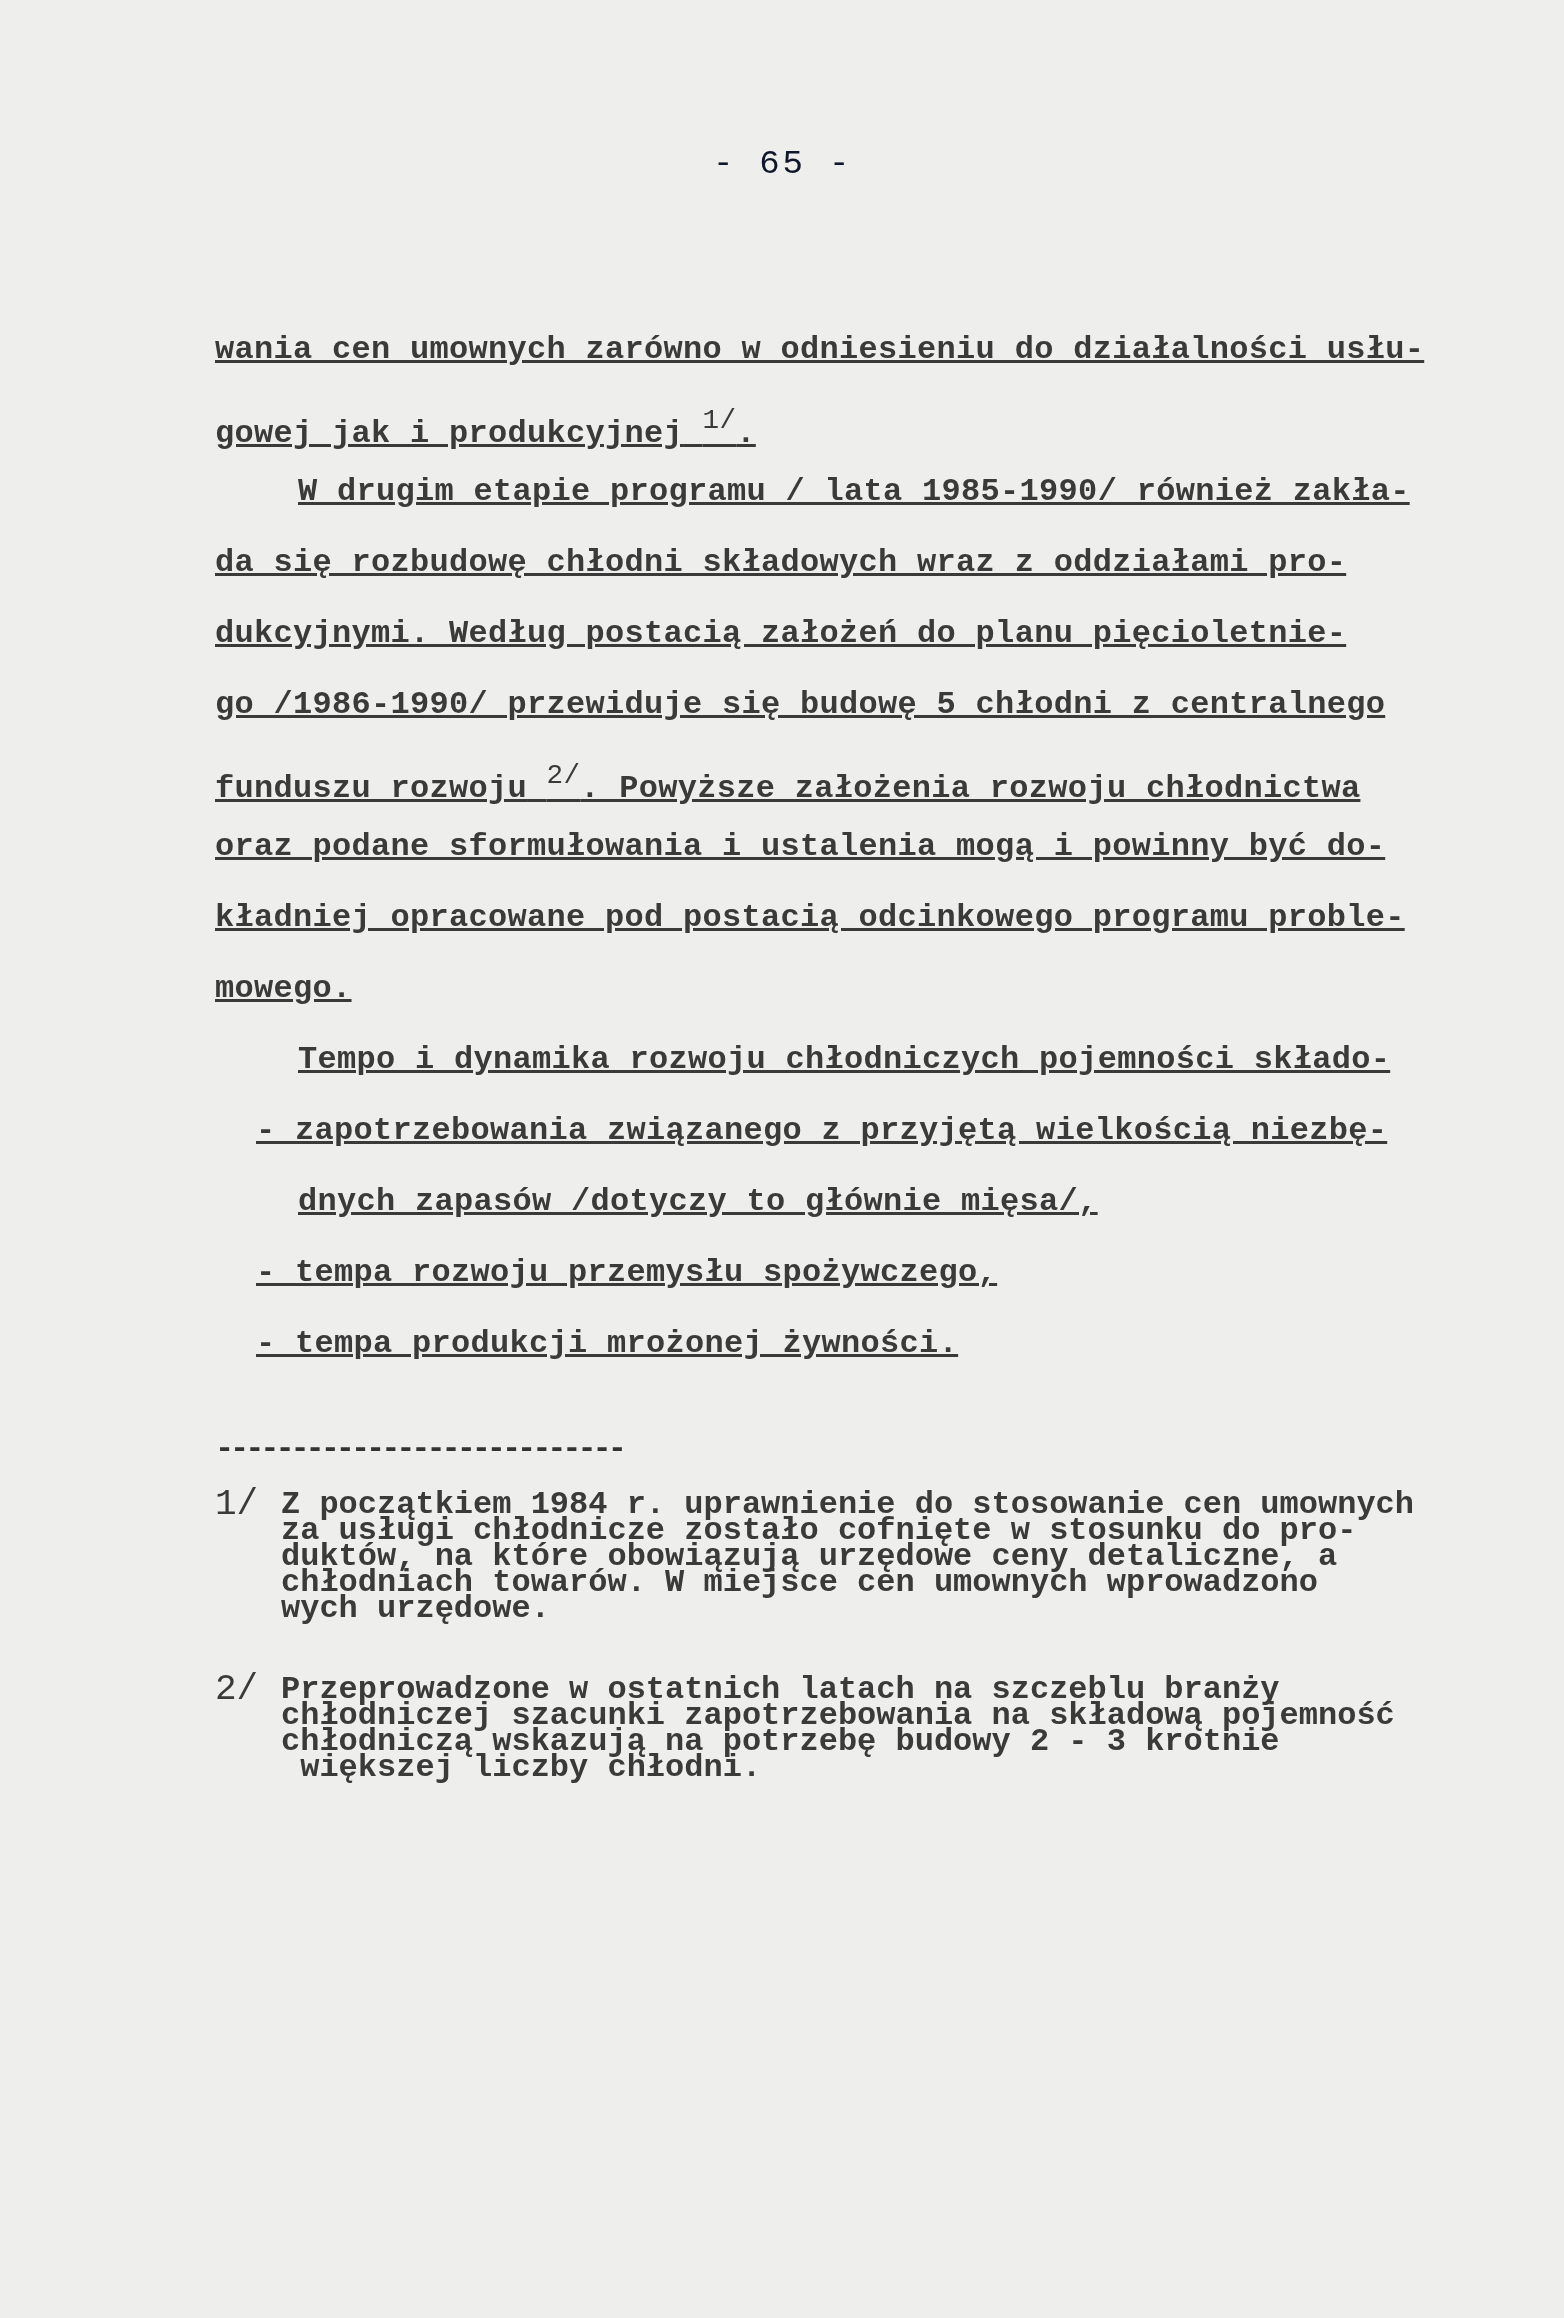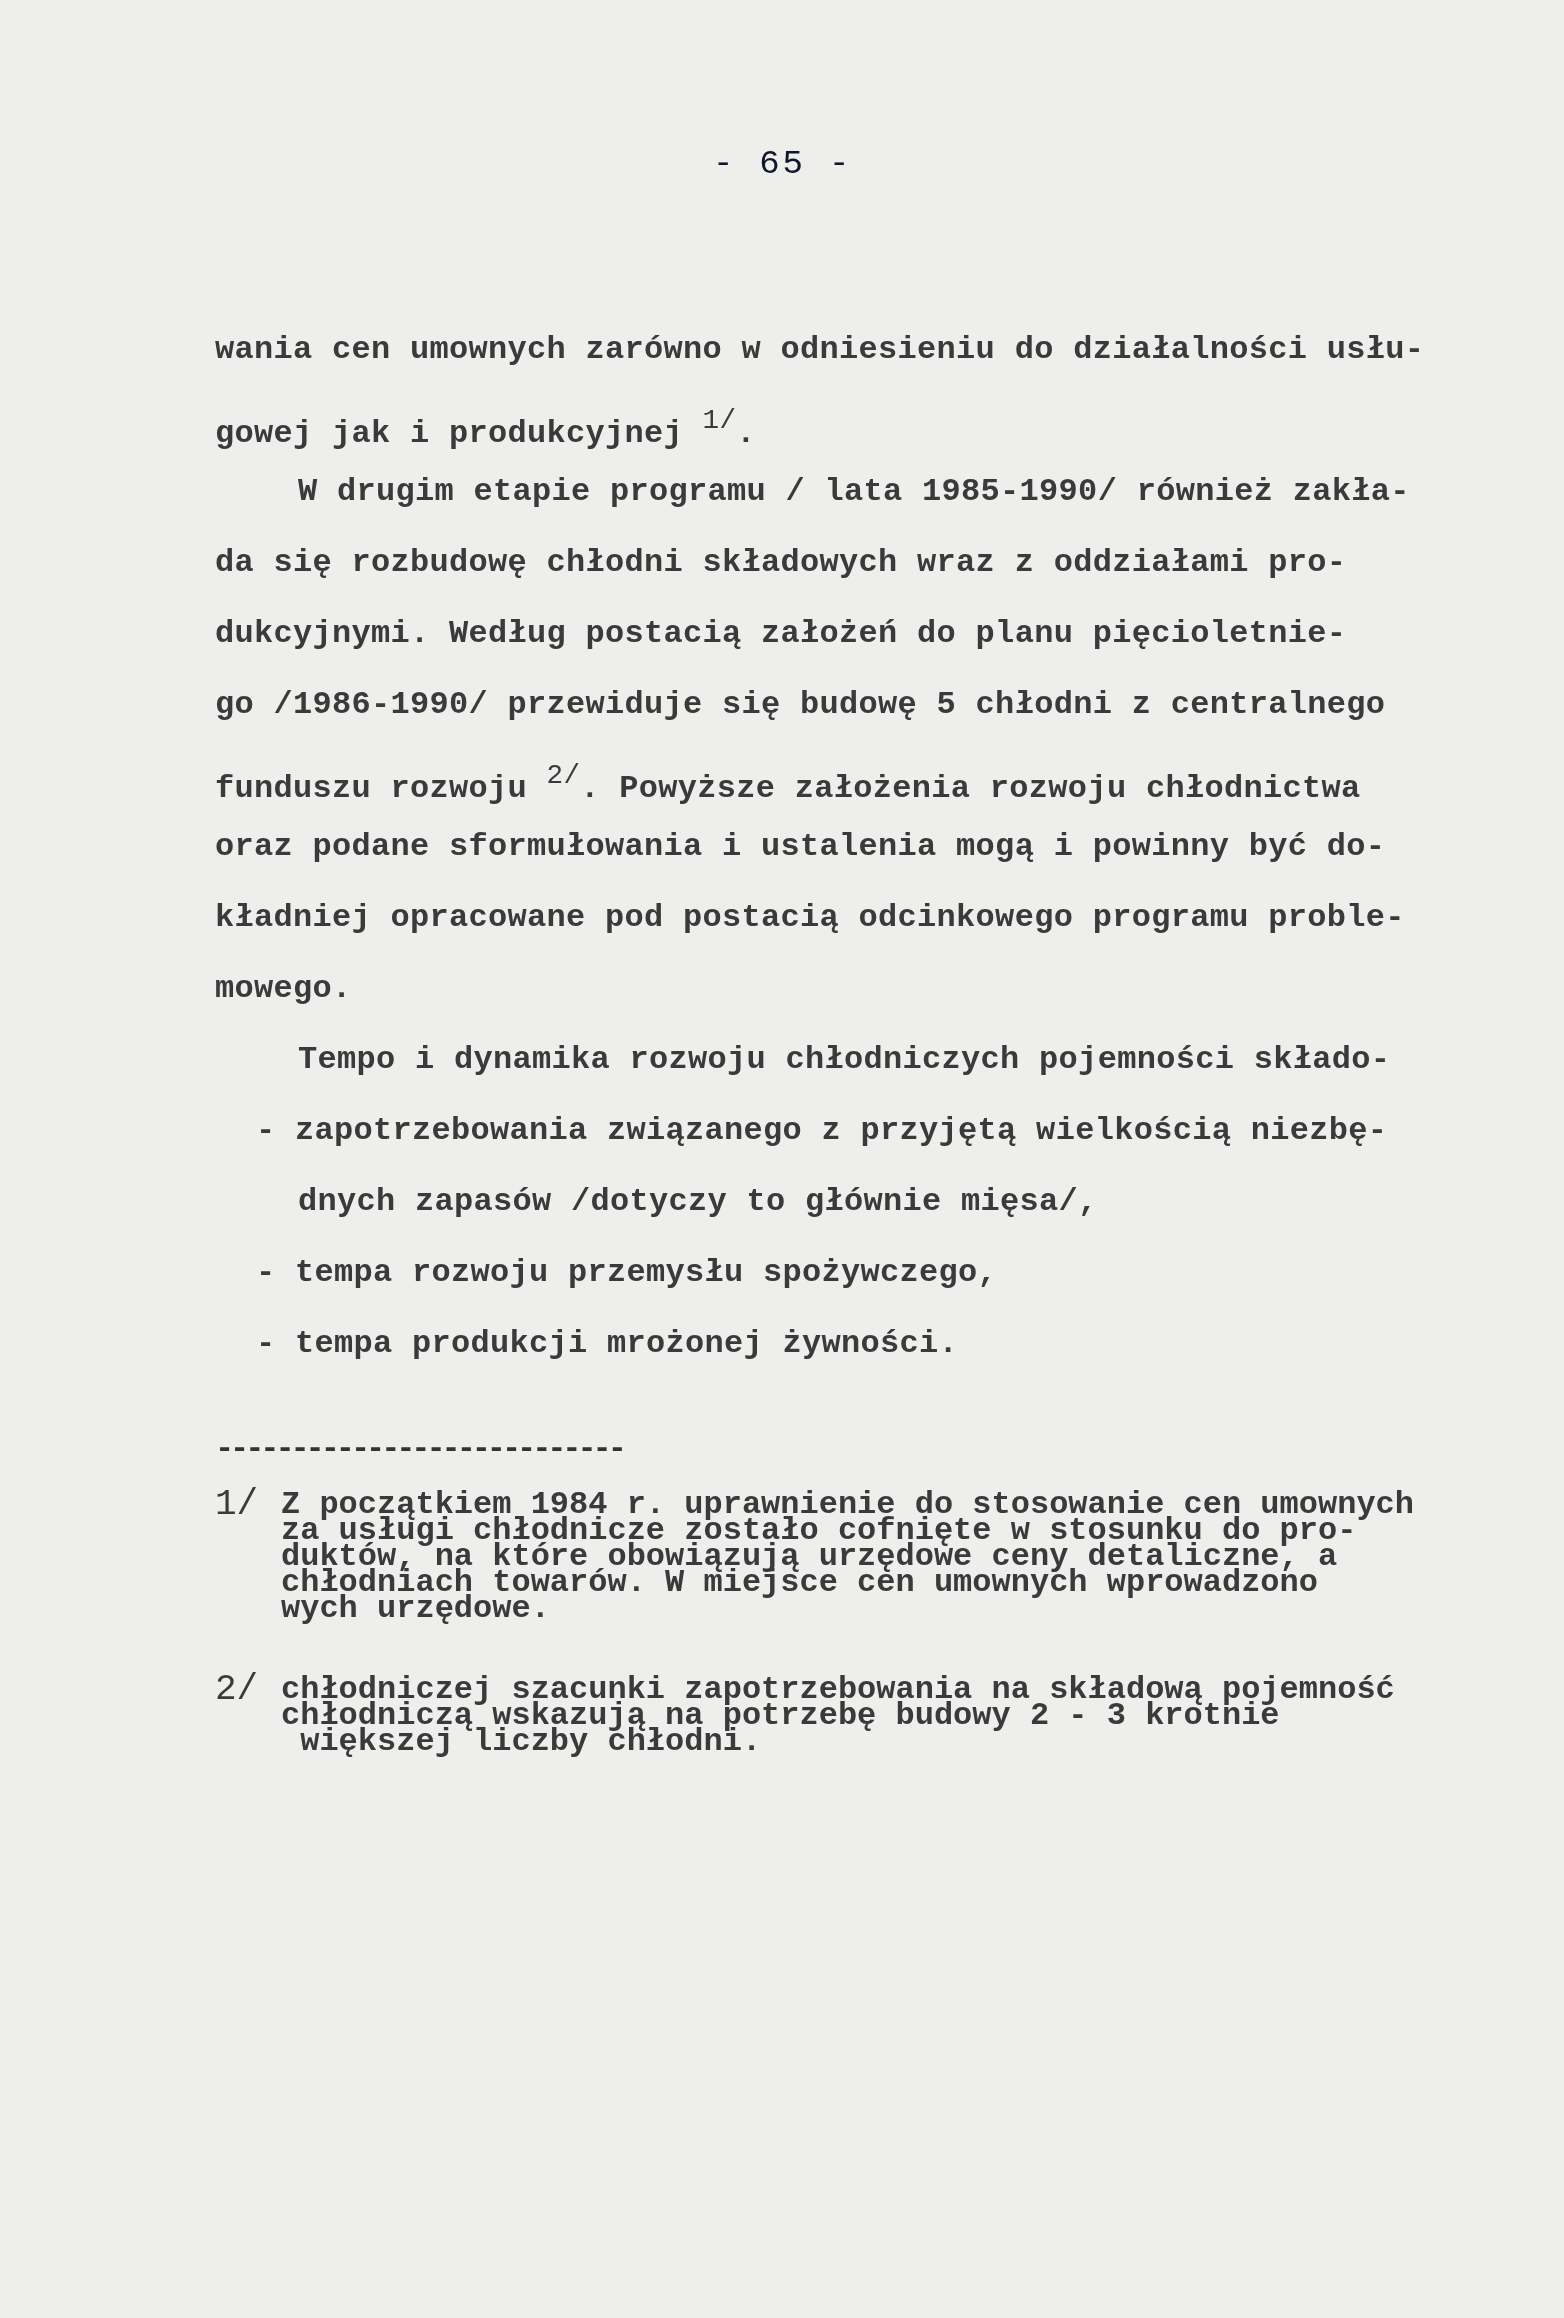--- a/index.html
+++ b/index.html
@@ -15,20 +15,21 @@
       position: absolute; left: 0; width: 100%; top: 145px;
       text-align: center; font-size: 34px; letter-spacing: 2.8px;
       color: #0f172a;
     }
     .body-text {
       position: absolute; left: 215px; top: 314px;
       width: 1330px;
       font-size: 32px; font-weight: bold;
       line-height: 71px;
       letter-spacing: 0.3px;
+      text-decoration: underline;
     }
     .line { white-space: pre; height: 71px; }
     .indent { padding-left: 83px; }
     .bullet-indent { padding-left: 41px; }
     .bullet-cont { padding-left: 83px; }
     sup.fn { font-size: 27.6px; font-weight: normal; vertical-align: 13.8px; }
     .separator {
       position: absolute; left: 215px; top: 1430px;
       font-size: 32px; font-weight: bold; letter-spacing: -4.1px;
       color: #333;
@@ -74,19 +75,20 @@
       <div class="l">Z początkiem 1984 r. uprawnienie do stosowanie cen umownych</div>
       <div class="l">za usługi chłodnicze zostało cofnięte w stosunku do pro-</div>
       <div class="l">duktów, na które obowiązują urzędowe ceny detaliczne, a</div>
       <div class="l">chłodniach towarów. W miejsce cen umownych wprowadzono</div>
       <div class="l">wych urzędowe.</div>
     </div>
   </div>
   <div class="footnote">
     <div class="fn-marker">2/</div>
     <div class="fn-lines">
+      <div class="l">Przeprowadzone w ostatnich latach na szczeblu branży</div>
       <div class="l">chłodniczej szacunki zapotrzebowania na składową pojemność</div>
       <div class="l">chłodniczą wskazują na potrzebę budowy 2 - 3 krotnie</div>
       <div class="l"> większej liczby chłodni.</div>
     </div>
   </div>
 </div>
 
 
 </body></html>

